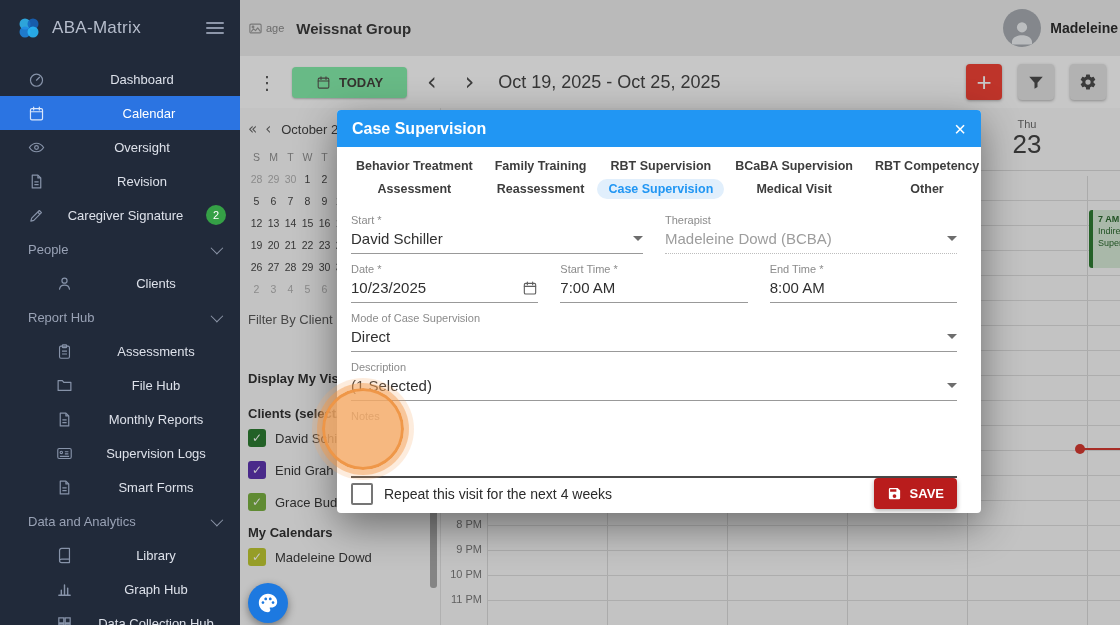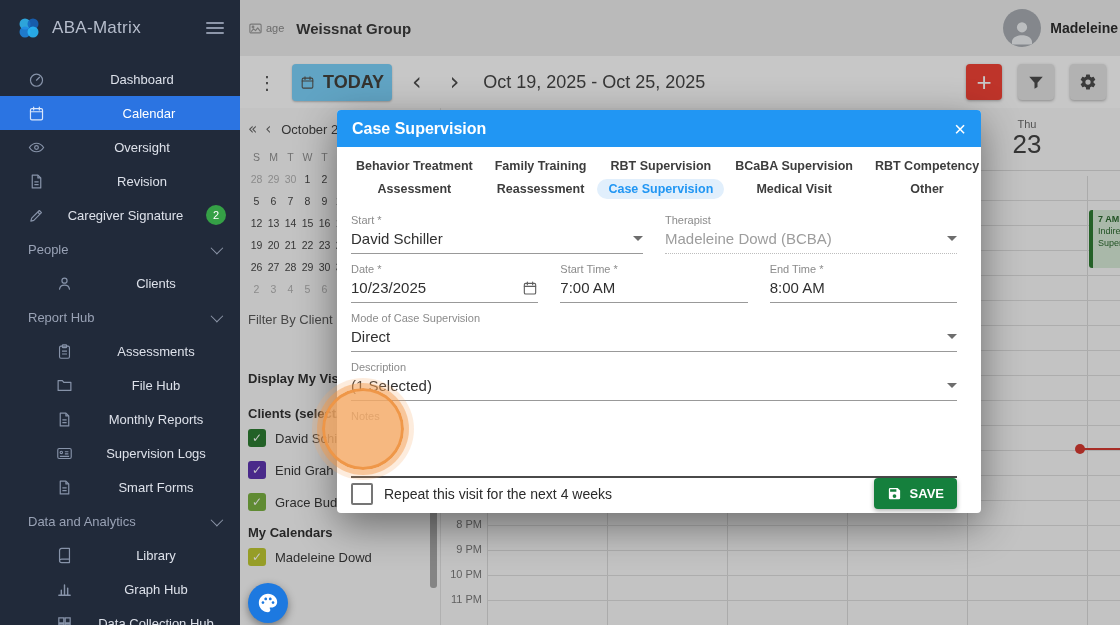--- a/index.html
+++ b/index.html
@@ -31,21 +31,21 @@
   .bimg .ic{width:15px;height:15px;color:#9a9a9a;}
   .group-name{font-weight:bold;font-size:15px;color:#3c3c3c;margin-left:4px;white-space:nowrap;}
   .tb-right{margin-left:auto;display:flex;align-items:center;gap:9px;}
   .avatar{width:38px;height:38px;border-radius:50%;background:#a9aeb4;display:flex;align-items:flex-end;justify-content:center;overflow:hidden;cursor:pointer;}
   .avatar .ic{width:30px;height:30px;color:#f0f2f5;}
   .user-name{font-weight:bold;font-size:14px;color:#2e2e2e;white-space:nowrap;}
 
   
   .toolbar{position:absolute;left:240px;top:56px;right:0;height:52px;background:#fff;border-bottom:1px solid #e3e3e3;display:flex;align-items:center;padding:0 14px;gap:12px;}
   .more-v{font-size:18px;color:#555;padding:0 4px;cursor:pointer;}
-  .today-btn{display:flex;align-items:center;gap:8px;background:#7dd3fc;border-radius:4px;padding:8px 8px;font-size:18px;font-weight:bold;color:#44423d;box-shadow:0 1px 2px rgba(0,0,0,.25);cursor:pointer;}
+  .today-btn{display:flex;align-items:center;gap:8px;background:#86efac;border-radius:4px;padding:8px 24px;font-size:13px;font-weight:bold;color:#44423d;box-shadow:0 1px 2px rgba(0,0,0,.25);cursor:pointer;}
   .today-btn .ic{width:15px;height:15px;color:#55534e;}
   .nav-ch{font-size:24px;color:#4f4f4f;padding:0 8px;line-height:1;cursor:pointer;}
   .range{font-size:18px;color:#474747;margin-left:4px;white-space:nowrap;}
   .tl-right{margin-left:auto;display:flex;gap:16px;}
   .sq{width:36px;height:36px;border-radius:4px;display:flex;align-items:center;justify-content:center;box-shadow:0 1px 3px rgba(0,0,0,.3);cursor:pointer;}
   .sq.add{background:#f44336;color:#fff;font-size:26px;line-height:1;}
   .sq.ghost{background:#e4e4e4;color:#4c4c4c;}
   .sq .ic{width:18px;height:18px;}
 
   
@@ -583,21 +583,21 @@
       </div>
       <div class="f-row">
         <div class="fld">
           <div class="fl">Notes</div>
           <div class="fv2"></div>
         </div>
       </div>
       <div class="m-foot">
         <span class="chk"></span>
         <span class="chk-label">Repeat this visit for the next 4 weeks</span>
-        <span class="save-btn" style="background-color: #15803d; align-items: center;">
+        <span class="save-btn" style="background-color: #b91c1c; align-items: center;">
             <svg class="ic">
               <use href="#i-save"></use>
             </svg>
             <span>SAVE</span>
           </span>
       </div>
     </div>
   </div>
 
   <div class="pulse"></div>

